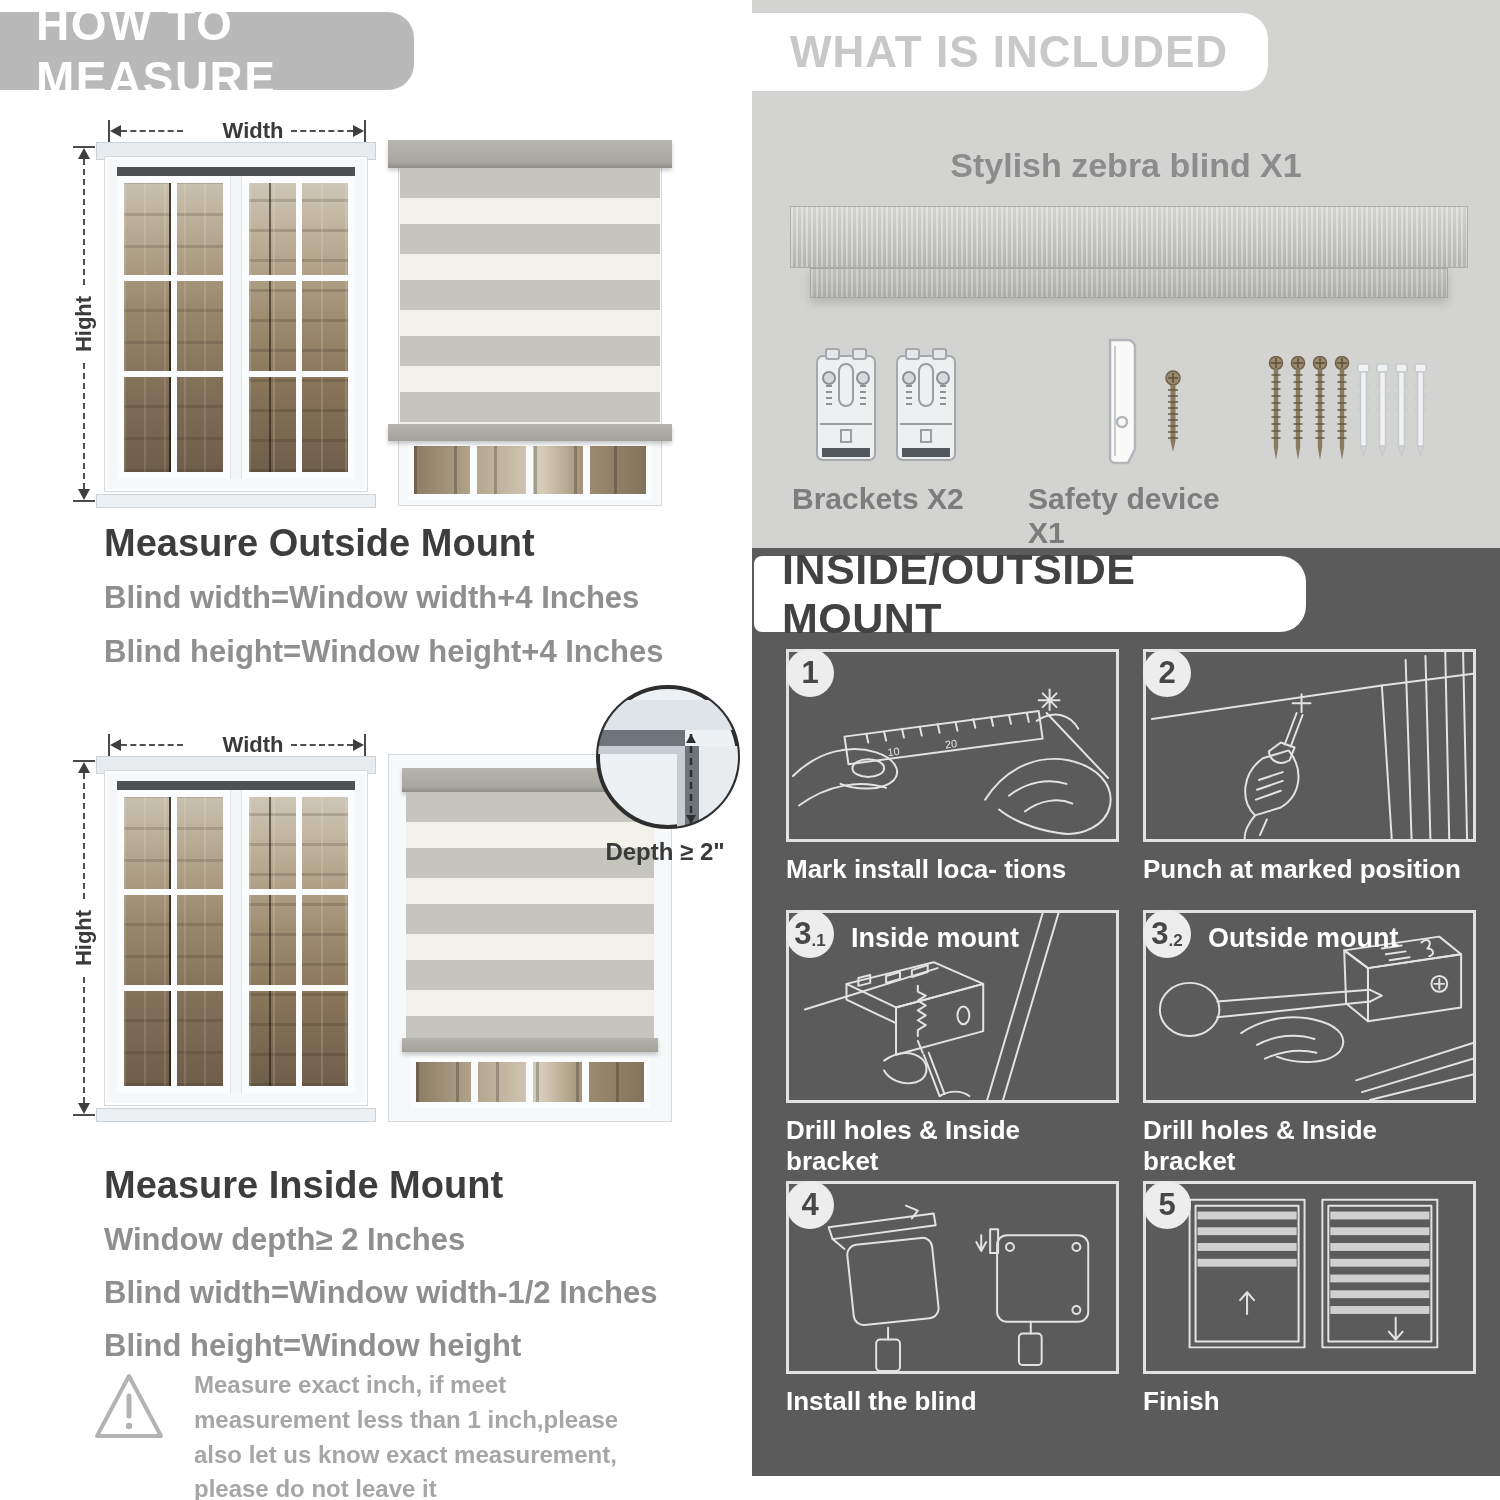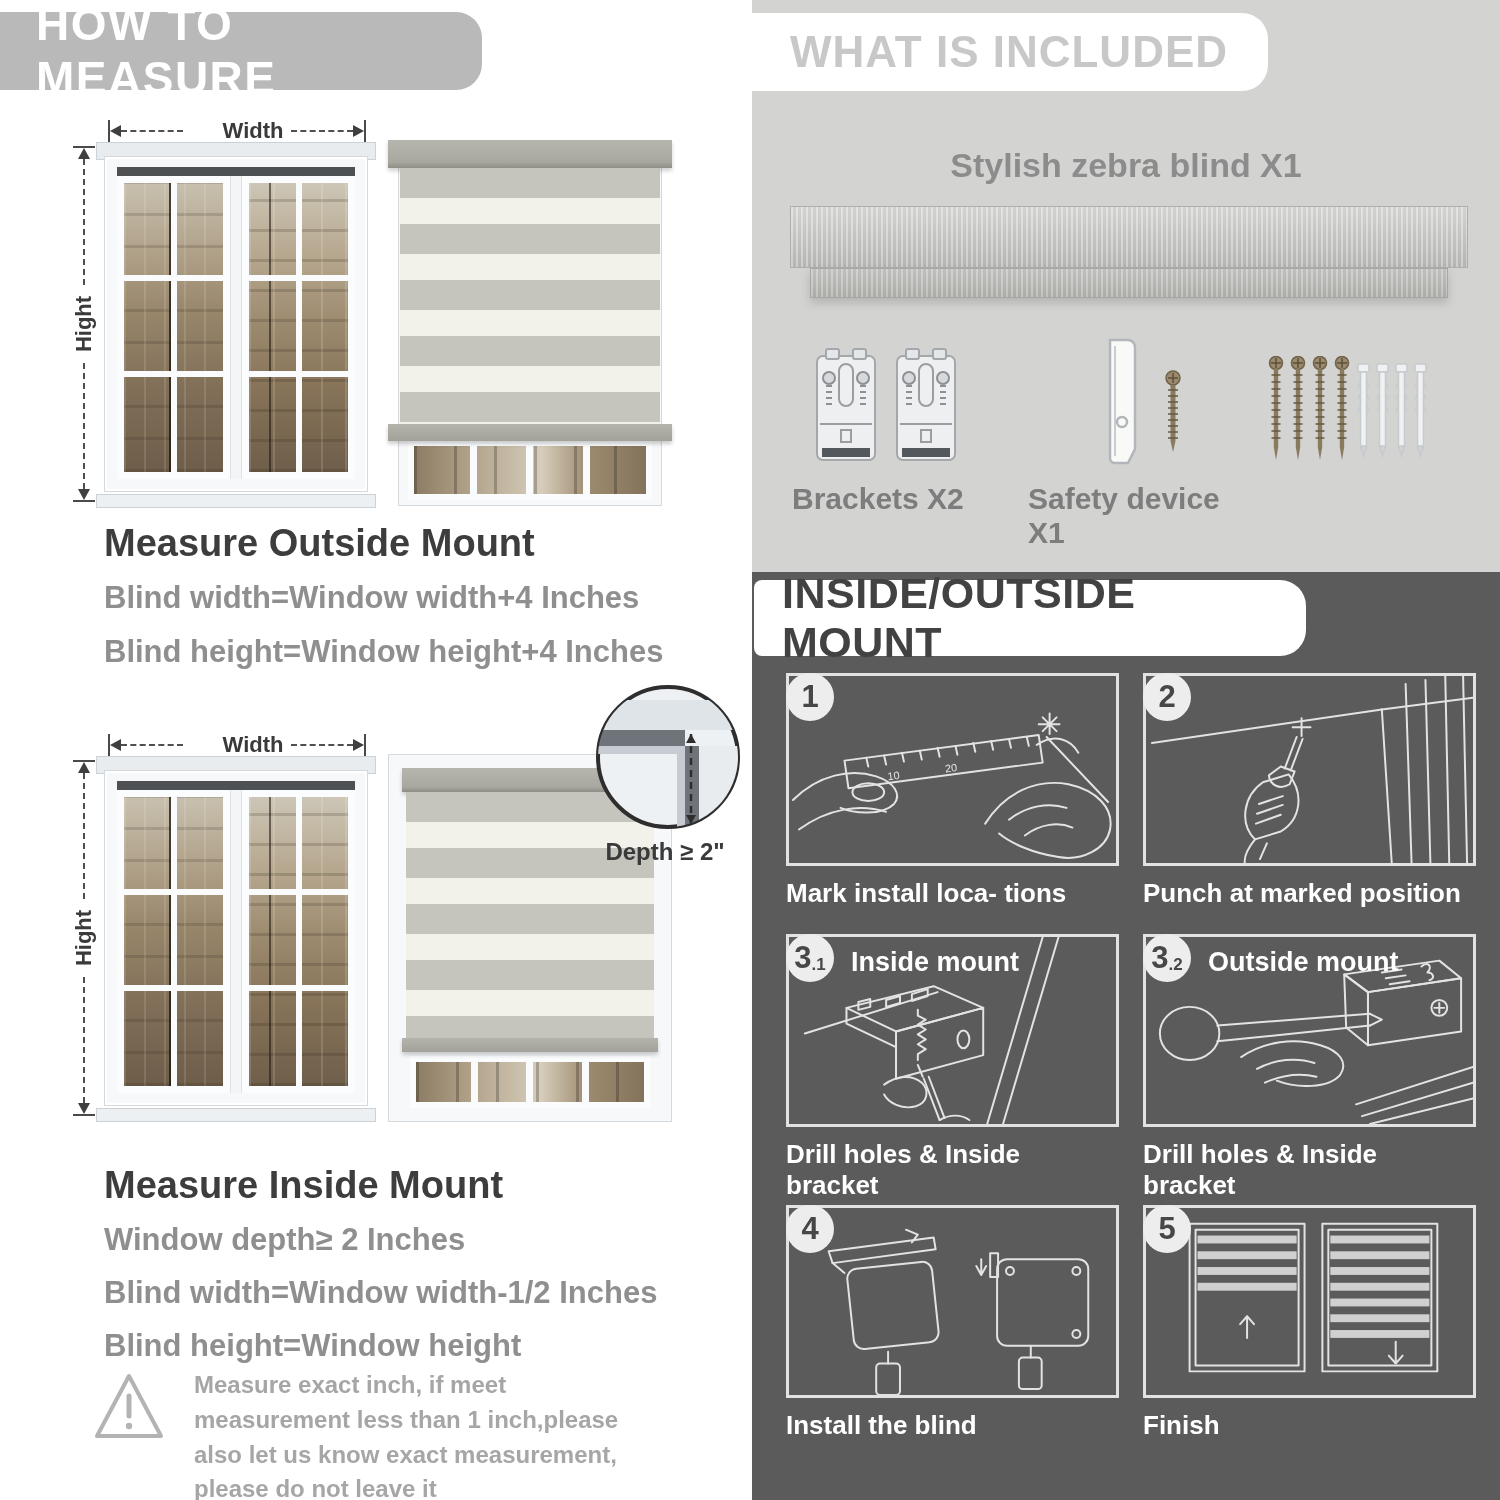--- a/index.html
+++ b/index.html
@@ -3,21 +3,21 @@
 <meta charset="utf-8">
 <style>
   html,body{margin:0;padding:0;background:#fff;}
   *{box-sizing:border-box;}
   .canvas{position:relative;width:1500px;height:1500px;background:#ffffff;overflow:hidden;
           font-family:"Liberation Sans", sans-serif;}
   i{display:block;position:absolute;}
 
   
   .left-panel{position:absolute;left:0;top:0;width:750px;height:1500px;background:#fff;}
-  .band-gray{position:absolute;left:0;top:12px;width:482px;height:78px;background:#b9b9b9;
+  .band-gray{position:absolute;left:0;top:12px;width:414px;height:78px;background:#b9b9b9;
              border-radius:0 26px 26px 0;display:flex;align-items:center;padding-left:36px;
              color:#fff;font-size:46px;font-weight:bold;letter-spacing:1.5px;}
   .sec-title{position:absolute;left:104px;color:#3d3d3d;font-size:38px;font-weight:bold;}
   .sec-line{position:absolute;left:104px;color:#8f8f8f;font-size:31px;font-weight:bold;}
 
   
   .mwin{position:absolute;width:264px;height:364px;}
   .mwin .lintel{position:absolute;left:-8px;top:0;width:280px;height:18px;background:#e8ecef;
                 border:1px solid #ccd3d8;}
   .mwin .wbody{position:absolute;left:0;top:14px;width:264px;height:336px;background:#f6f8fa;
@@ -94,21 +94,21 @@
      background:repeating-linear-gradient(90deg, rgba(255,255,255,.28) 0 2px, rgba(0,0,0,.04) 2px 5px),
                 linear-gradient(180deg,#dadad8 0%,#cacac8 55%,#bbbbb9 100%);
      border:1px solid #aeaeac;}
   .rail-low{position:absolute;left:58px;top:268px;width:638px;height:30px;
      background:repeating-linear-gradient(90deg, rgba(255,255,255,.22) 0 2px, rgba(0,0,0,.04) 2px 5px),
                 linear-gradient(180deg,#c7c7c4 0%,#b2b2af 100%);
      border:1px solid #a6a6a3;box-shadow:0 5px 9px rgba(0,0,0,.15);}
   .part-lbl{position:absolute;top:482px;color:#7d7d7d;font-size:30px;font-weight:bold;text-align:left;}
 
   
-  .right-bottom{position:absolute;left:752px;top:572px;width:748px;height:928px;background:#5b5b5b;}
+  .right-bottom{position:absolute;left:752px;top:548px;width:748px;height:928px;background:#5b5b5b;}
   .band-white2{position:absolute;left:2px;top:8px;width:552px;height:76px;background:#ffffff;
                border-radius:8px 26px 26px 8px;display:flex;align-items:center;padding-left:28px;
                color:#424242;font-size:43px;font-weight:bold;letter-spacing:.5px;}
   .step{position:absolute;width:333px;}
   .panel{position:relative;width:333px;height:193px;border:3px solid #e2e2e2;background:#5b5b5b;}
   .panel svg{position:absolute;inset:0;width:100%;height:100%;}
   .badge{position:absolute;top:-3px;left:-3px;width:48px;height:48px;border-radius:50%;
          background:#ededed;color:#474747;display:flex;align-items:center;justify-content:center;
          font-weight:bold;font-size:31px;z-index:2;}
   .badge .sub{font-size:17px;align-self:flex-end;margin-bottom:7px;}

